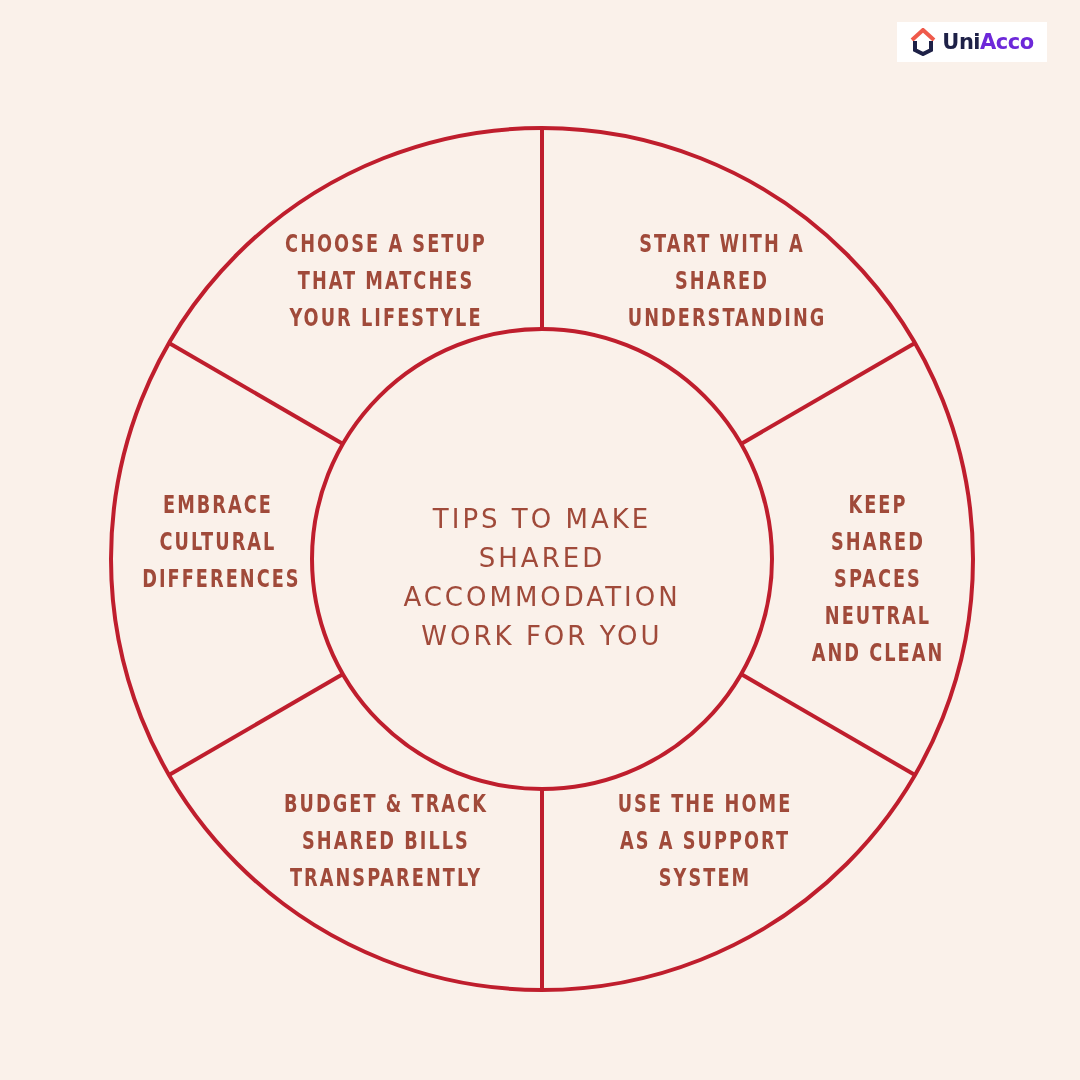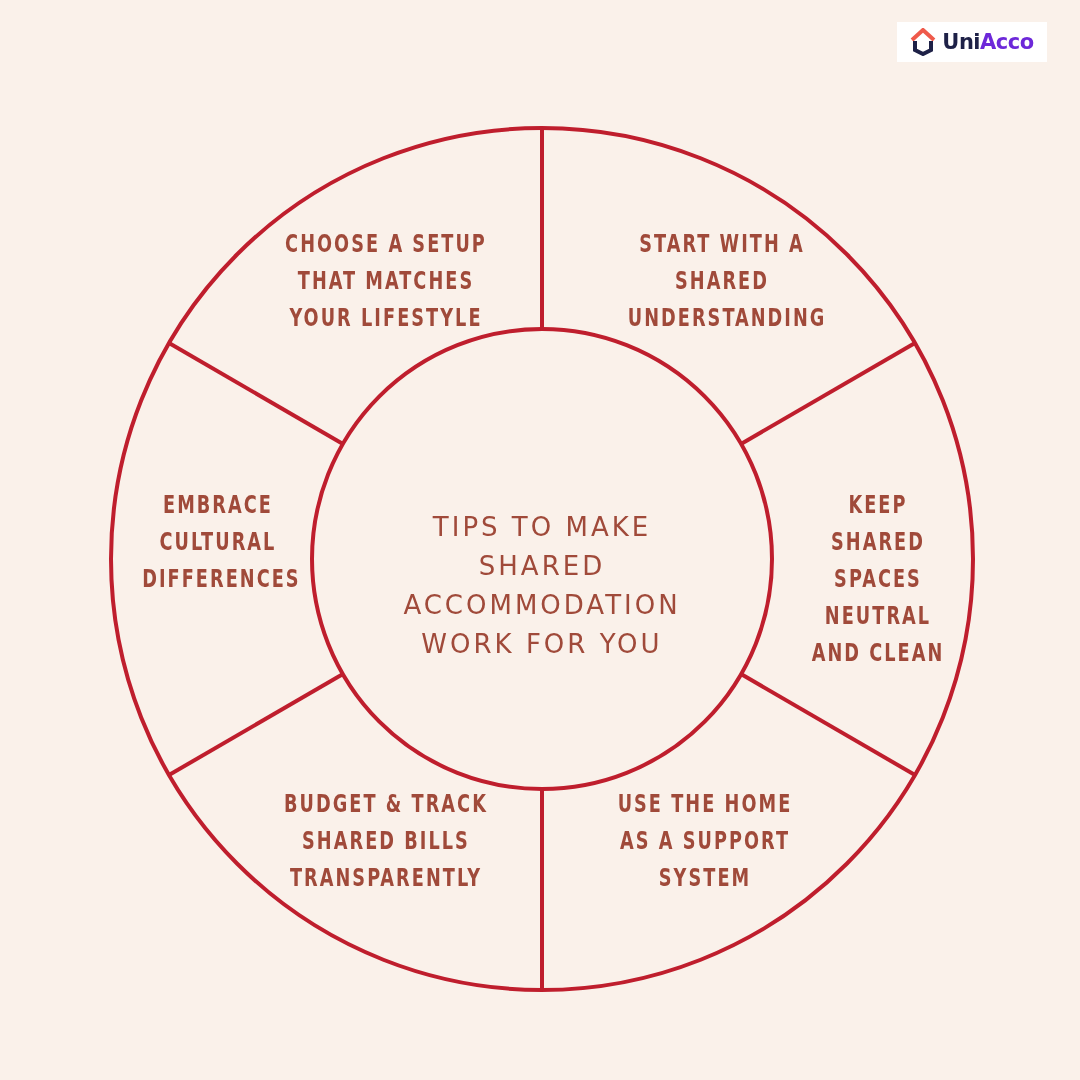--- a/index.html
+++ b/index.html
@@ -48,14 +48,14 @@
   <span style="display:block; width:240px; margin:0 auto; white-space:normal;">USE THE HOME AS A SUPPORT SYSTEM</span>
 </div>
 <div class="seg-label" style="left:236px; top:786px; width:300px;">
   <span style="display:block; width:260px; margin:0 auto; white-space:normal;">BUDGET &amp; TRACK SHARED BILLS TRANSPARENTLY</span>
 </div>
 <div class="seg-label" style="left:118px; top:487px; width:200px;">
   <span style="display:block; width:185px; margin:0 auto; white-space:normal;">EMBRACE CULTURAL DIFFERENCES</span>
 </div>
 
 <div class="center-label">
-  <span style="display:block; width:300px; margin:16px auto;">TIPS TO MAKE SHARED ACCOMMODATION WORK FOR YOU</span>
+  <span style="display:block; width:300px; margin:8px auto;">TIPS TO MAKE SHARED ACCOMMODATION WORK FOR YOU</span>
 </div>
 
 </body></html>

